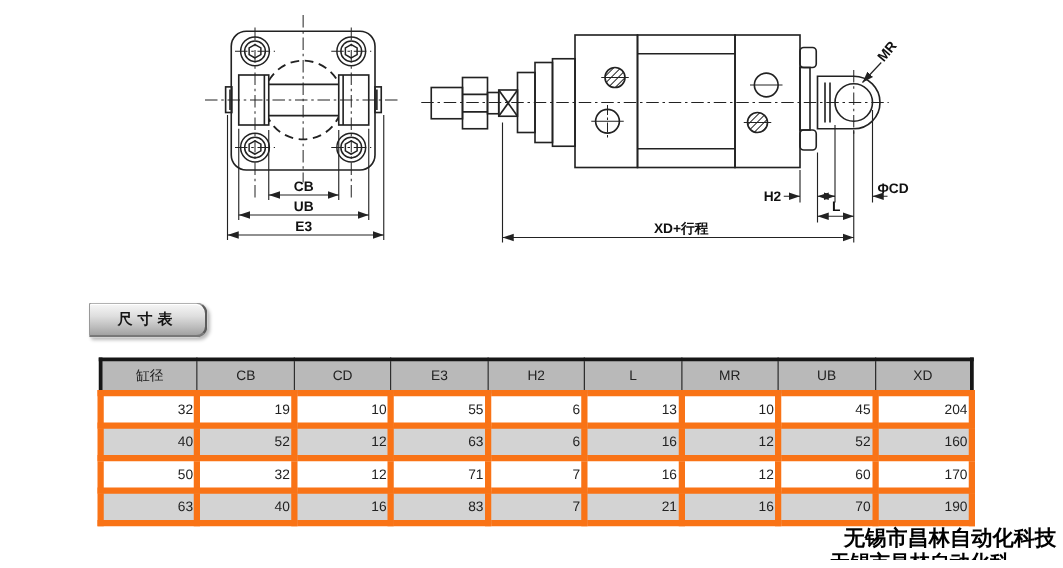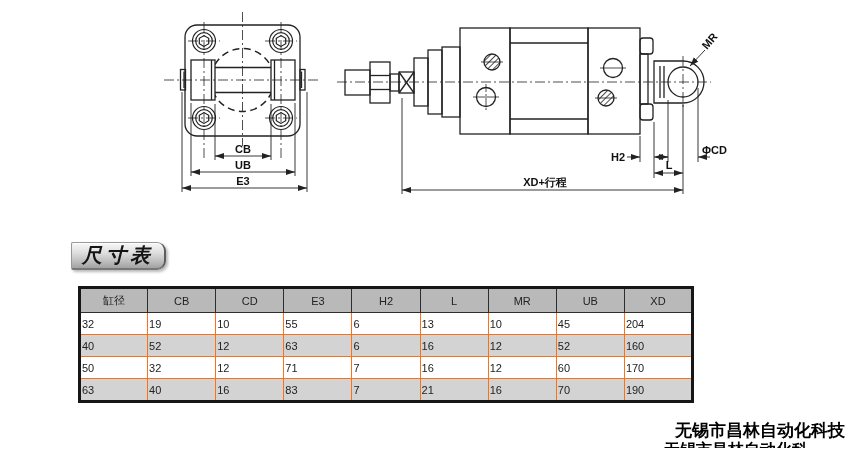--- a/index.html
+++ b/index.html
@@ -9,34 +9,34 @@
   }
   svg{position:absolute;}
   svg text{font-family:"Liberation Sans",sans-serif;font-size:11px;font-weight:bold;fill:#111;}
   .section-label{
     position:absolute;left:71px;top:242px;width:92px;height:25px;
     display:flex;align-items:center;justify-content:center;
     background:linear-gradient(180deg,#f7f7f7 0%,#dedede 40%,#bcbcbc 75%,#a2a2a2 100%);
     border:1px solid #999;border-right:2px solid #5c5c5c;border-bottom:2px solid #787878;
     border-radius:2px 9px 9px 2px;
     box-shadow:2px 2px 3px rgba(0,0,0,.28), inset 0 1px 0 #fff;
-    font-size:20px;font-weight:bold;color:#141414;letter-spacing:4px;font-style:italic;
+    font-size:12px;font-weight:bold;color:#141414;letter-spacing:4px;
   }
   table.dim{
-    position:absolute;left:78px;top:286px;width:616px;
+    position:absolute;left:78px;top:286px;width:702px;
     border-collapse:collapse;table-layout:fixed;
     border:3px solid #161616;
     font-size:11px;color:#222;
   }
   table.dim th{
     background:#b9b9b9;height:21px;font-weight:normal;
     border:1px solid #2e2e2e;text-align:center;
   }
   table.dim td{
-    height:19px;border:1px solid #f97316;text-align:left;background:#ffffff;
+    height:19px;border:5px solid #f97316;text-align:right;background:#ffffff;
   }
   table.dim tbody tr:nth-child(even) td{background:#d3d3d3;}
   .watermark{
     position:absolute;top:419px;right:5px;
     font-size:17px;font-weight:bold;color:#000;white-space:nowrap;
   }
   .watermark-clipped{
     position:absolute;top:440px;right:44px;width:142px;height:8px;overflow:hidden;
     font-size:16px;font-weight:bold;color:#000;white-space:nowrap;
   }

